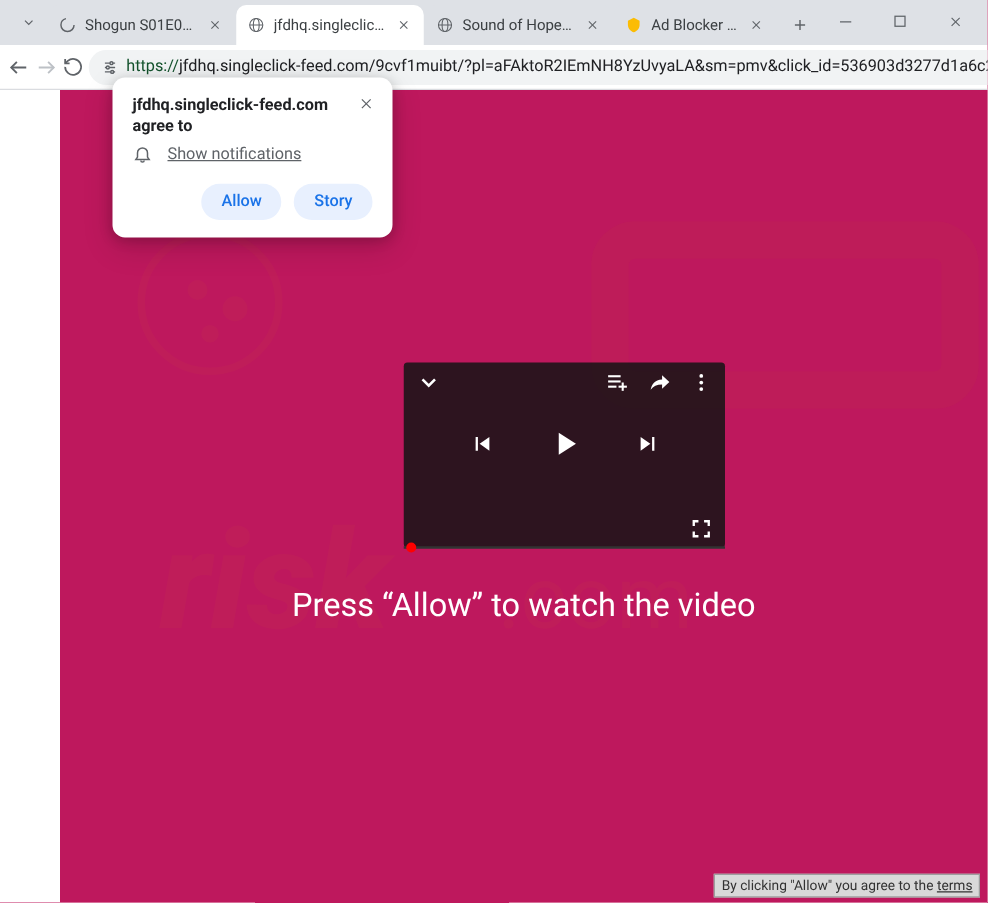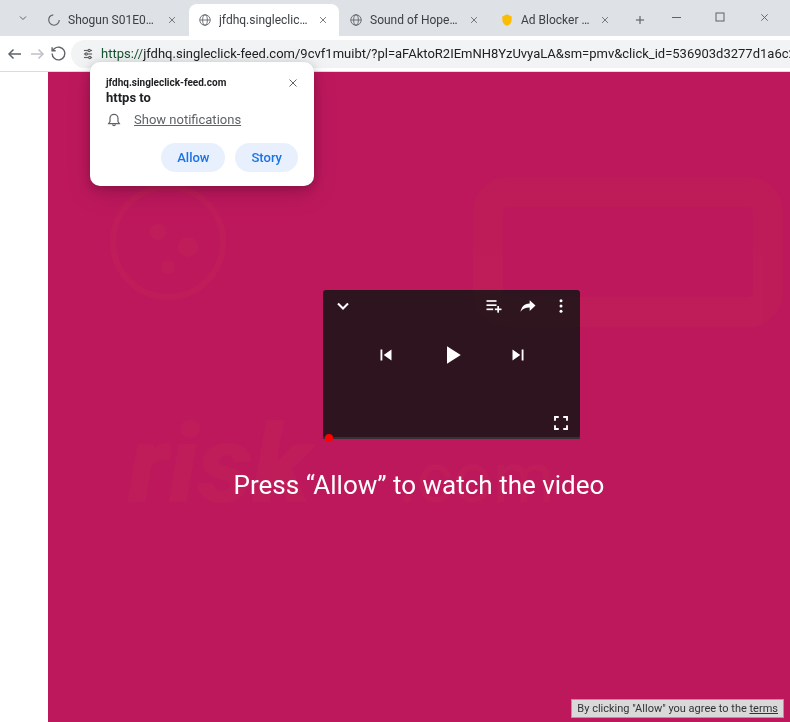--- a/index.html
+++ b/index.html
@@ -38,21 +38,21 @@
 .player-mid { display: flex; align-items: center; justify-content: center; gap: 40px; margin-top: 18px; }
 .player-bot { position: absolute; bottom: 6px; right: 10px; }
 .progress { position: absolute; left: 0; right: 0; bottom: -1px; height: 2px; background: #333; }
 .progress-dot { position: absolute; left: 2px; top: -3px; width: 8px; height: 8px; background: #f00; border-radius: 50%; }
 
 .press-text { position: absolute; left: 0; right: 0; top: 398px; text-align: center; color: #fff; font-size: 26px; font-weight: 400; }
 
 
 .notif { position: absolute; left: 90px; top: 62px; width: 224px; background: #fff; border-radius: 10px; box-shadow: 0 2px 10px rgba(0,0,0,0.2), 0 8px 24px rgba(0,0,0,0.15); padding: 14px 16px 14px 16px; z-index: 20; }
 .notif-close { position: absolute; top: 12px; right: 12px; width: 18px; height: 18px; display: flex; align-items: center; justify-content: center; cursor: pointer; color: #5f6368; }
-.notif-title { font-size: 10px; color: #202124; font-weight: 700; line-height: 1.4; }
+.notif-title { font-size: 13px; color: #202124; font-weight: 700; line-height: 1.4; }
 .notif-sub { font-size: 13px; color: #202124; font-weight: 700; }
 .notif-row { display: flex; align-items: center; gap: 12px; margin-top: 6px; color: #5f6368; font-size: 13px; text-decoration: underline; }
 .notif-actions { display: flex; gap: 10px; justify-content: flex-end; margin-top: 16px; }
 .notif-btn { background: #e8f0fe; color: #1a73e8; border: none; border-radius: 16px; padding: 7px 16px; font-size: 13px; font-weight: 500; cursor: pointer; }
 
 
 .disclaimer { position: absolute; right: 6px; bottom: 4px; background: #d9d9d9; border: 1px solid #9e9e9e; color: #333; font-size: 11px; padding: 2px 5px; }
 .disclaimer a { color: #333; text-decoration: underline; }
 
 .spin { animation: spin 1s linear infinite; }
@@ -284,21 +284,21 @@
 </div>
 
 <div class="notif">
   <div class="notif-close">
     <svg width="12" height="12" viewBox="0 0 24 24" stroke="#5f6368" stroke-width="2">
         <line x1="5" y1="5" x2="19" y2="19"></line>
         <line x1="19" y1="5" x2="5" y2="19"></line>
       </svg>
   </div>
   <div class="notif-title">jfdhq.singleclick-feed.com</div>
-  <div class="notif-sub">https to</div>
+  <div class="notif-sub">agree to</div>
   <div class="notif-row">
     <span>
       <svg width="16" height="16" viewBox="0 0 24 24" fill="none" stroke="#5f6368" stroke-width="1.8">
           <path d="M18 16v-5a6 6 0 10-12 0v5l-2 3h16l-2-3z"></path>
           <path d="M10 20a2 2 0 004 0"></path>
         </svg>
     </span>
     <span>Show notifications</span>
   </div>
   <div class="notif-actions">

